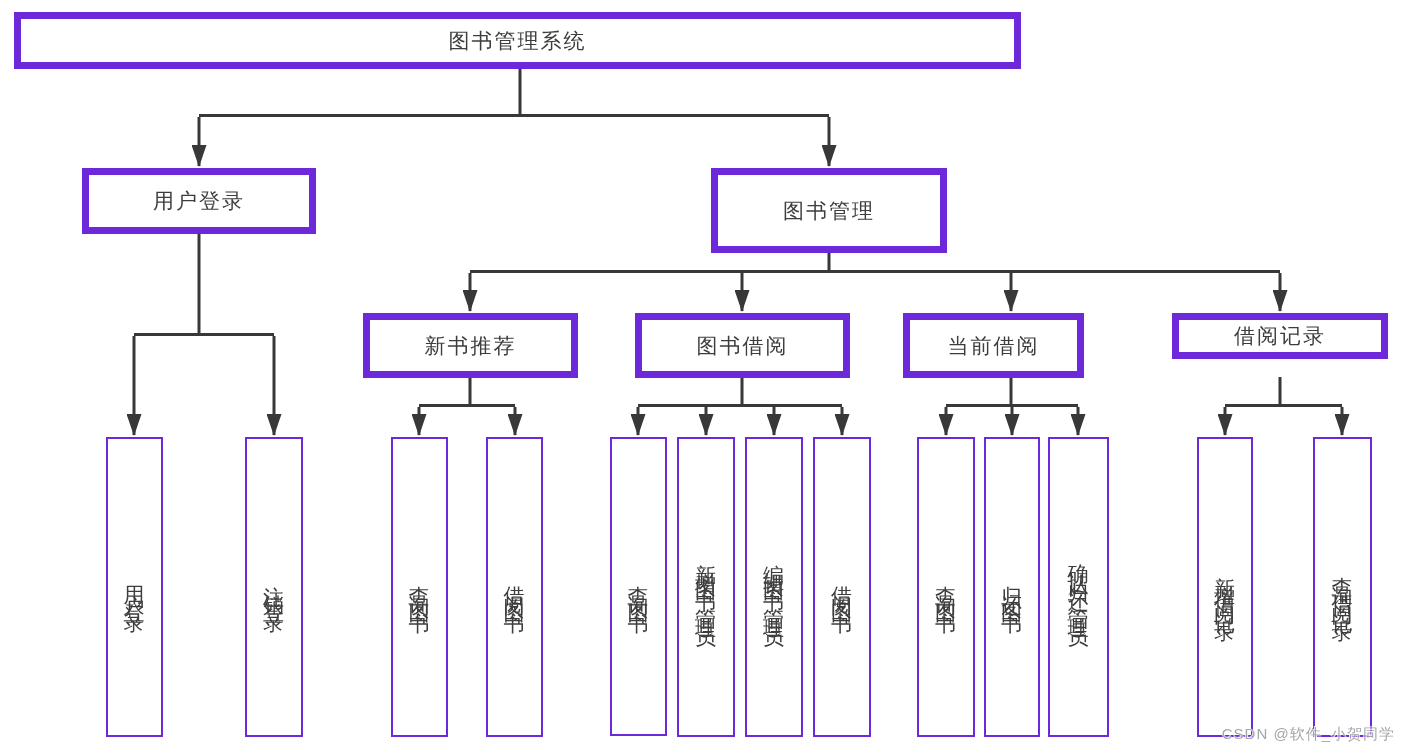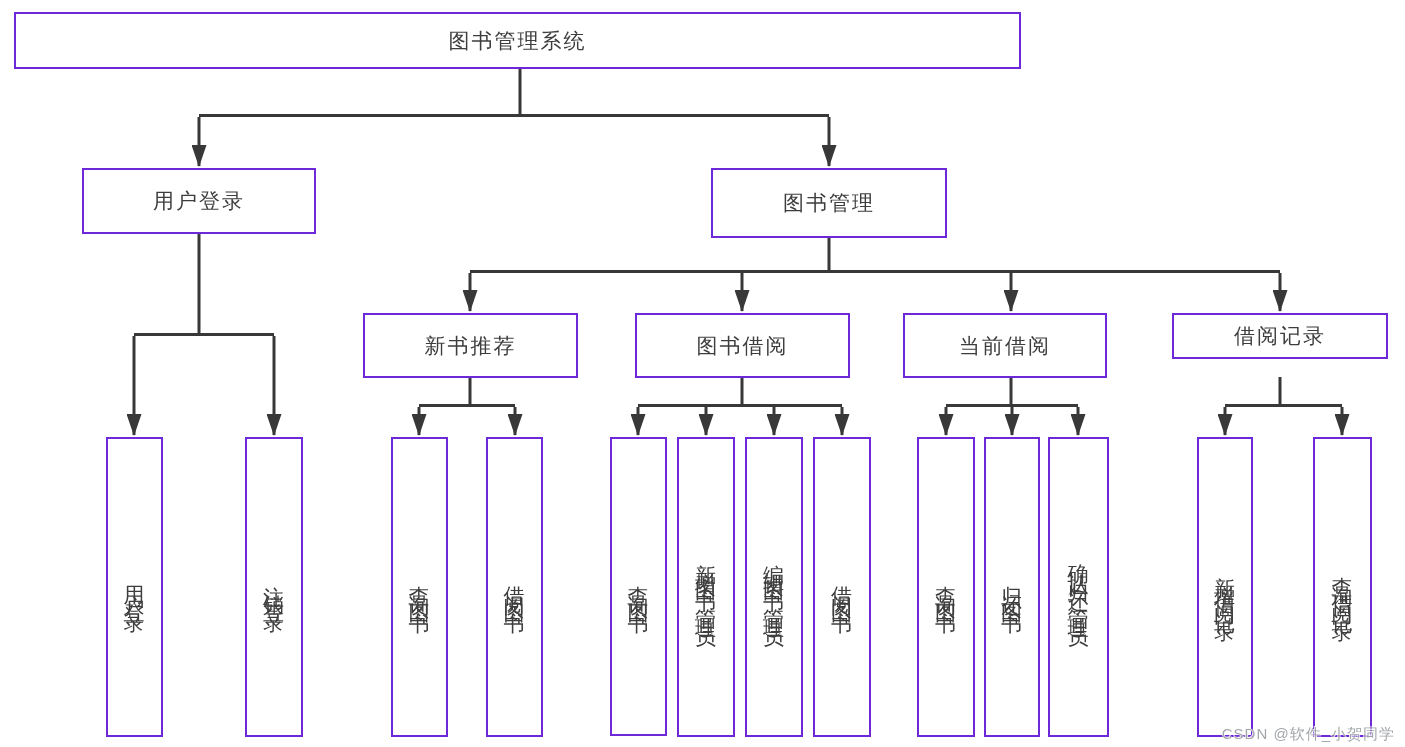--- a/index.html
+++ b/index.html
@@ -8,42 +8,42 @@
     width:1405px;height:747px;
     background:#ffffff;
     font-family:"Liberation Sans","DejaVu Sans",sans-serif;
     overflow:hidden;
   }
   #connectors{position:absolute;left:0;top:0;width:1405px;height:747px;z-index:1;}
   .box{
     position:absolute;
     box-sizing:border-box;
     background:#ffffff;
-    border:2px solid #6d28d9;
+    border:7px solid #6d28d9;
     color:#3d3d3d;
     display:flex;align-items:center;justify-content:center;
     z-index:2;
   }
   .hbox{font-size:21px;letter-spacing:2px;white-space:nowrap;}
   .vbox{
     border-width:2.5px;
     writing-mode:vertical-rl;
     text-orientation:mixed;
     font-size:21px;
     letter-spacing:9px;
     line-height:1;
     white-space:nowrap;
   }
   
   .p-root{left:14px;top:12px;width:1007px;height:57px;}
   .p-userlogin{left:82px;top:168px;width:234px;height:66px;}
-  .p-bookmgmt{left:711px;top:168px;width:236px;height:70px;}
+  .p-bookmgmt{left:711px;top:168px;width:236px;height:85px;}
   .p-newrec{left:363px;top:313px;width:215px;height:65px;}
   .p-borrow{left:635px;top:313px;width:215px;height:65px;}
-  .p-current{left:903px;top:313px;width:204px;height:65px;}
+  .p-current{left:903px;top:313px;width:181px;height:65px;}
   .p-records{left:1172px;top:313px;width:216px;height:46px;}
   .p-l1{left:106px;top:437px;width:57px;height:300px;}
   .p-l2{left:245px;top:437px;width:58px;height:300px;}
   .p-l3{left:391px;top:437px;width:57px;height:300px;}
   .p-l4{left:486px;top:437px;width:57px;height:300px;}
   .p-l5{left:610px;top:437px;width:57px;height:299px;}
   .p-l6{left:677px;top:437px;width:58px;height:300px;}
   .p-l7{left:745px;top:437px;width:58px;height:300px;}
   .p-l8{left:813px;top:437px;width:58px;height:300px;}
   .p-l9{left:917px;top:437px;width:58px;height:300px;}

